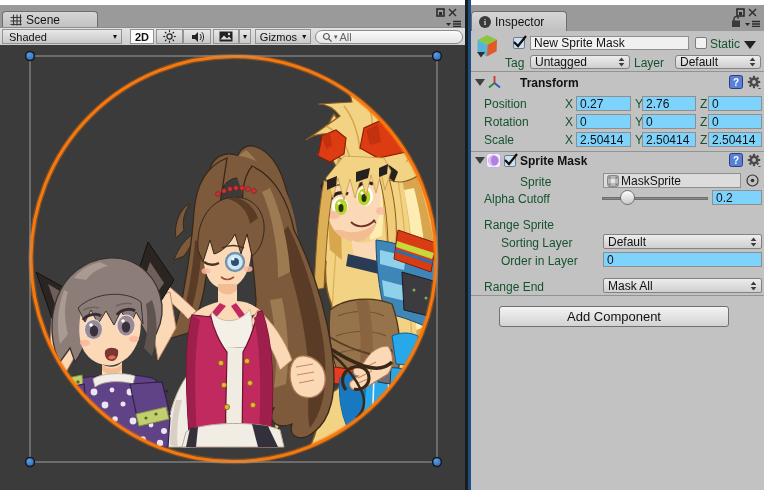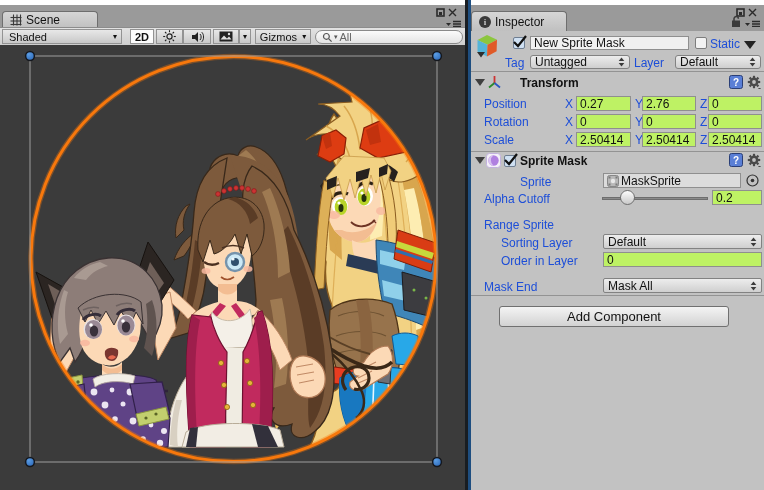--- a/index.html
+++ b/index.html
@@ -21,22 +21,22 @@
   background:linear-gradient(#e2e2e2,#bdbdbd); border-top:1px solid #8c8c8c; border-bottom:1px solid #6f6f6f; }
 .tbtn { position:absolute; top:1px; height:15px; background:linear-gradient(#e8e8e8,#c8c8c8);
   border:1px solid #939393; font-size:11px; color:#111; display:flex; align-items:center; justify-content:center; }
 
 #viewport { left:0; top:45px; width:465px; height:445px; background:#3b3b3b; }
 
 #divider1 { left:465px; top:0; width:3px; height:490px; background:#181d22; }
 #divider2 { left:468px; top:0; width:3px; height:490px; background:#1e4e80; }
 
 #insp { left:471px; top:31px; width:293px; height:459px; background:#c2c2c2; color:#111; }
-#insp .lbl { position:absolute; font-size:12px; color:#1d4ed8; white-space:nowrap; }
-.fld { position:absolute; background:#bef264; border:1px solid #8f8f8f; font-size:12px;
+#insp .lbl { position:absolute; font-size:12px; color:#14532d; white-space:nowrap; }
+.fld { position:absolute; background:#7dd3fc; border:1px solid #8f8f8f; font-size:12px;
   color:#111; padding:0 3px; display:flex; align-items:center; overflow:hidden; }
 .drop { position:absolute; background:linear-gradient(#ededed,#cfcfcf); border:1px solid #828282;
   border-radius:3px; font-size:12px; color:#111; padding:0 4px; display:flex; align-items:center; }
 .drop .ud { margin-left:auto; display:flex; align-items:center; }
 .chk { position:absolute; width:12px; height:12px; background:#f2f2f2; border:1px solid #7d7d7d; border-radius:2px; }
 .sep { position:absolute; left:0; width:293px; height:1px; background:#939393; }
 .hdr { position:absolute; font-size:12px; font-weight:bold; color:#111; }
 </style>
 </head>
 <body>
@@ -554,21 +554,21 @@
     <div class="lbl" style="left:13px;top:187px;">Range Sprite</div>
     <div class="lbl" style="left:30px;top:205px;">Sorting Layer</div>
     <div class="drop" style="left:132px;top:203px;width:159px;height:15px;border-radius:2px;">Default<span class="ud">
           <svg width="7" height="10" viewBox="0 0 7 10">
             <path d="M3.5 0.5 L6.3 4 L0.7 4 Z" fill="#3a3a3a"></path>
             <path d="M3.5 9.5 L6.3 6 L0.7 6 Z" fill="#3a3a3a"></path>
           </svg>
         </span></div>
     <div class="lbl" style="left:30px;top:223px;">Order in Layer</div>
     <div class="fld" style="left:132px;top:221px;width:159px;height:15px;">0</div>
-    <div class="lbl" style="left:13px;top:249px;">Mask End</div>
+    <div class="lbl" style="left:13px;top:249px;">Range End</div>
     <div class="drop" style="left:132px;top:247px;width:159px;height:15px;border-radius:2px;">Mask All<span class="ud">
           <svg width="7" height="10" viewBox="0 0 7 10">
             <path d="M3.5 0.5 L6.3 4 L0.7 4 Z" fill="#3a3a3a"></path>
             <path d="M3.5 9.5 L6.3 6 L0.7 6 Z" fill="#3a3a3a"></path>
           </svg>
         </span></div>
     <div class="sep" style="top:264px;"></div>
 
     <div class="abs" style="left:28px;top:275px;width:230px;height:21px;background:linear-gradient(#f4f4f4,#d2d2d2);border:1px solid #707070;border-radius:3px;font-size:13px;color:#111;display:flex;align-items:center;justify-content:center;">Add Component</div>
   </div>

